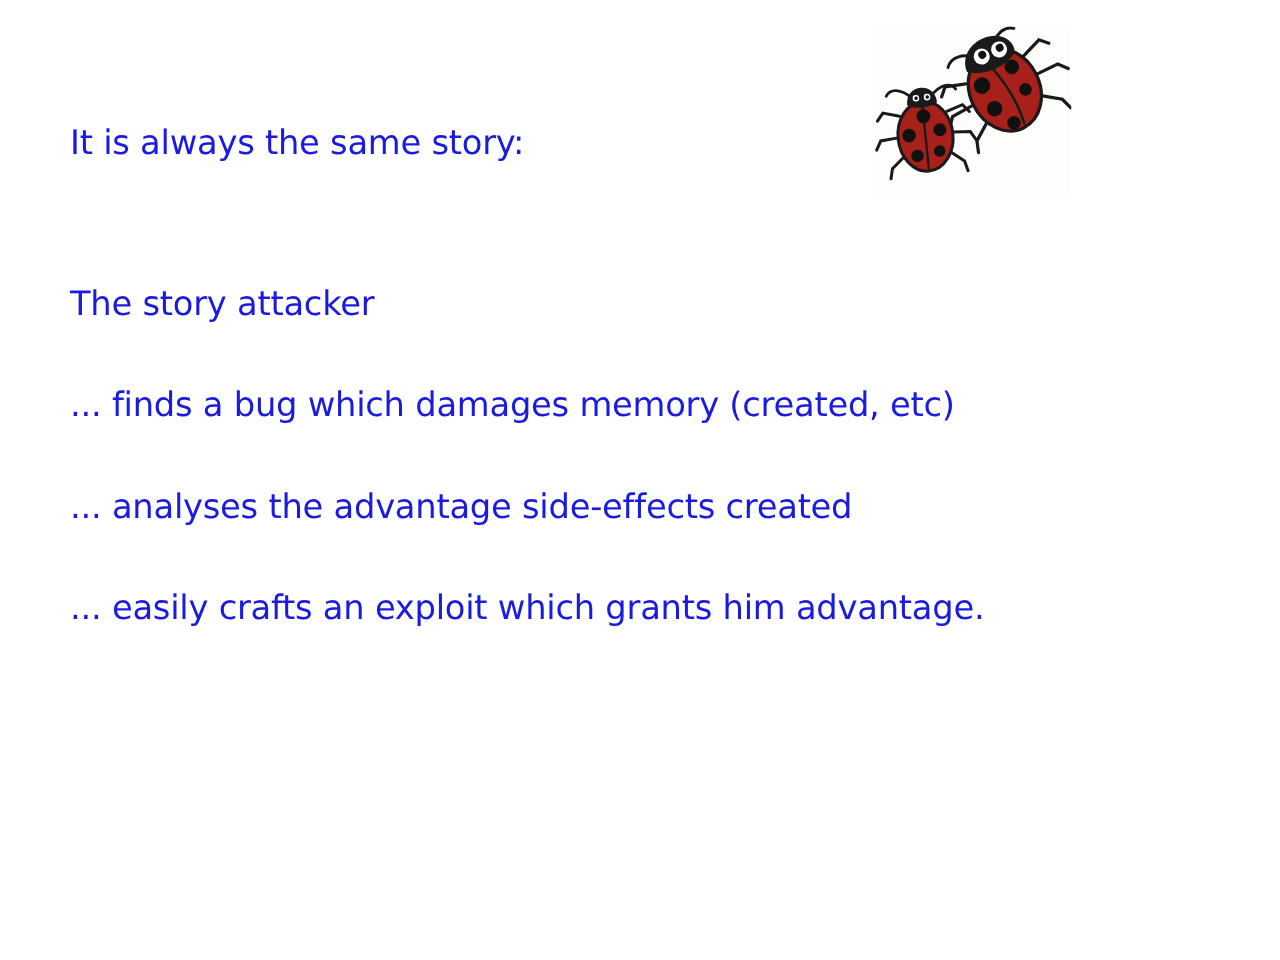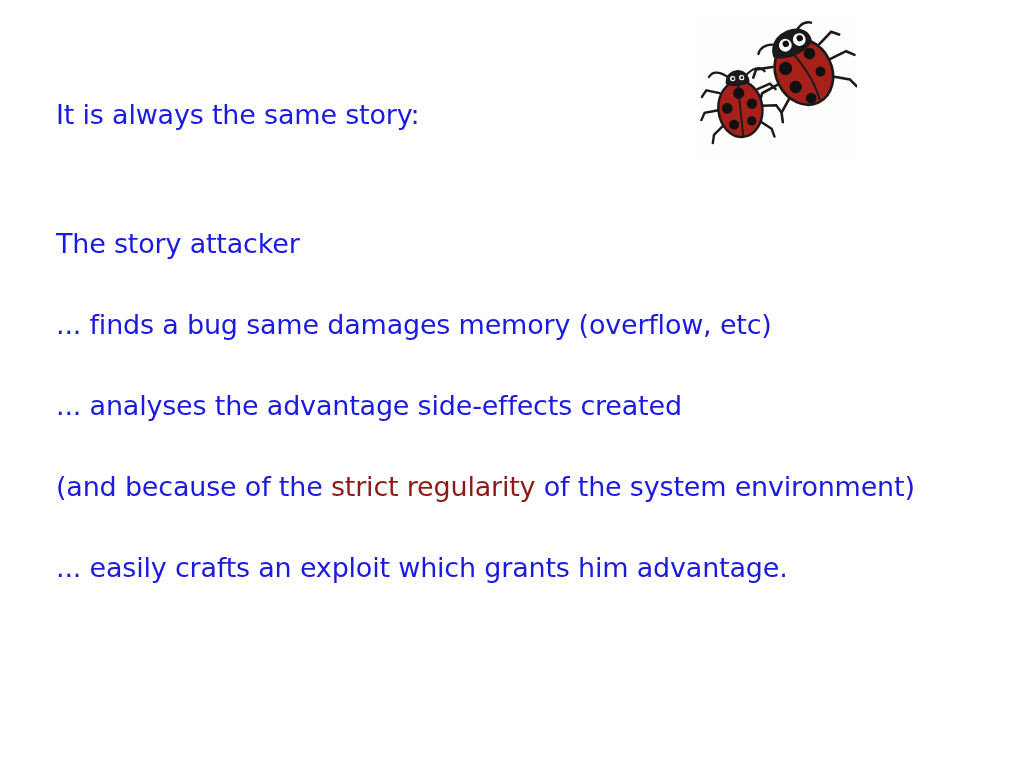--- a/index.html
+++ b/index.html
@@ -133,22 +133,21 @@
       </g>
     </svg>
   </div>
 
   <div class="text-body">
 
     <div class="slide-line spacer-after">It is always the same story:</div>
 
     <div class="slide-line">The story attacker</div>
 
-    <div class="slide-line">... finds a bug same damages memory (overflow, etc)</div>
+    <div class="slide-line">... finds a bug which damages memory (created, etc)</div>
 
     <div class="slide-line">... analyses the advantage side-effects created</div>
 
-    <div class="slide-line"><span>(and because of the </span><span class="hl-red">strict regularity</span><span> of the system environment)</span></div>
 
     <div class="slide-line">... easily crafts an exploit which grants him advantage.</div>
 
   </div>
 </div>
 
 </body></html>

